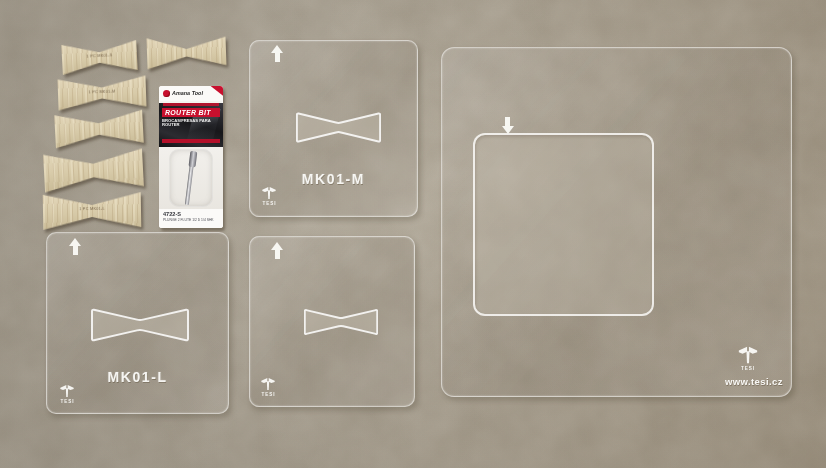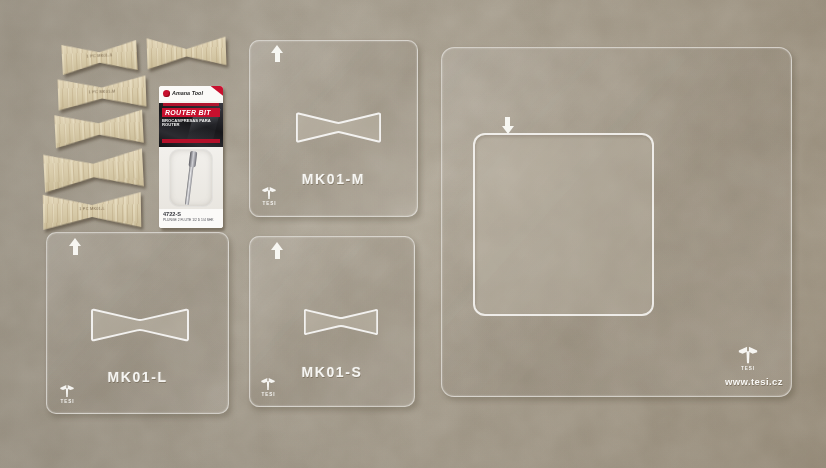--- a/index.html
+++ b/index.html
@@ -192,21 +192,20 @@
   </div>
 
   <div class="tpl" id="tpl-s">
     <div class="arrow" style="left:21px;top:5px;">
       <div class="head"></div>
       <div class="stem"></div>
     </div>
     <svg class="cutout-svg" style="left:54px;top:71px;" width="74" height="28" viewBox="0 0 100 40" preserveAspectRatio="none">
       <path d="M3 3 L47 14 Q50 14.8 53 14 L97 3 Q99 2.6 99 5 L99 35 Q99 37.4 97 37 L53 26 Q50 25.2 47 26 L3 37 Q1 37.4 1 35 L1 5 Q1 2.6 3 3 Z" fill="rgba(198,190,176,0.42)" stroke="rgba(255,255,255,0.85)" stroke-width="2" stroke-linejoin="round" vector-effect="non-scaling-stroke"></path>
     </svg>
-    <div class="tpl-label" style="top:127px;">MK01-S</div>
     <div class="logo-blk" style="left:7px;bottom:5px;width:22px;">
       <svg width="16" height="16" viewBox="0 0 24 24">
         <g fill="rgba(253,253,251,.92)">
           <path d="M2 7 L11 3 L11 8.5 L6 10.5 L2 9 Z"></path>
           <path d="M13 3 L22 7 L22 9 L17 10.5 L13 8.5 Z"></path>
           <path d="M10.3 8 L13.7 8 L13.1 21 L10.9 21 Z"></path>
         </g>
       </svg>
       <div class="logo-word">TESI</div>
     </div>

